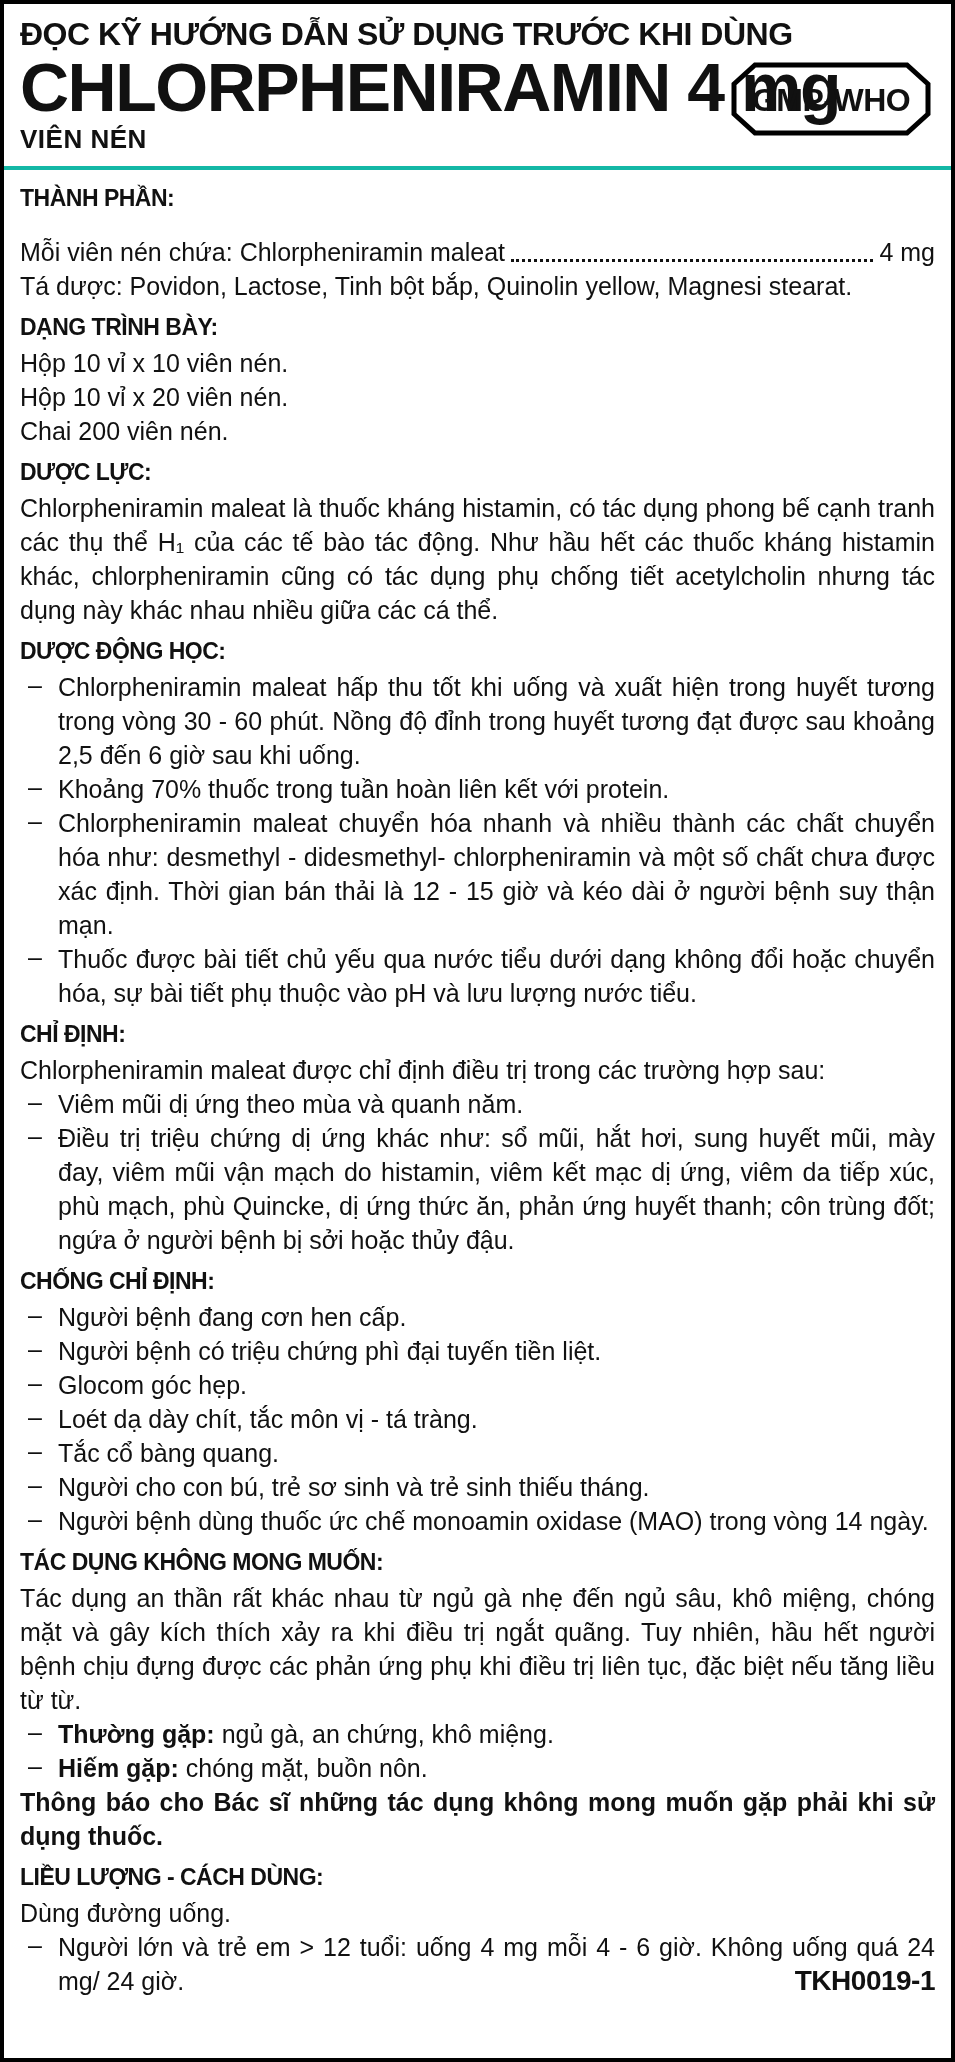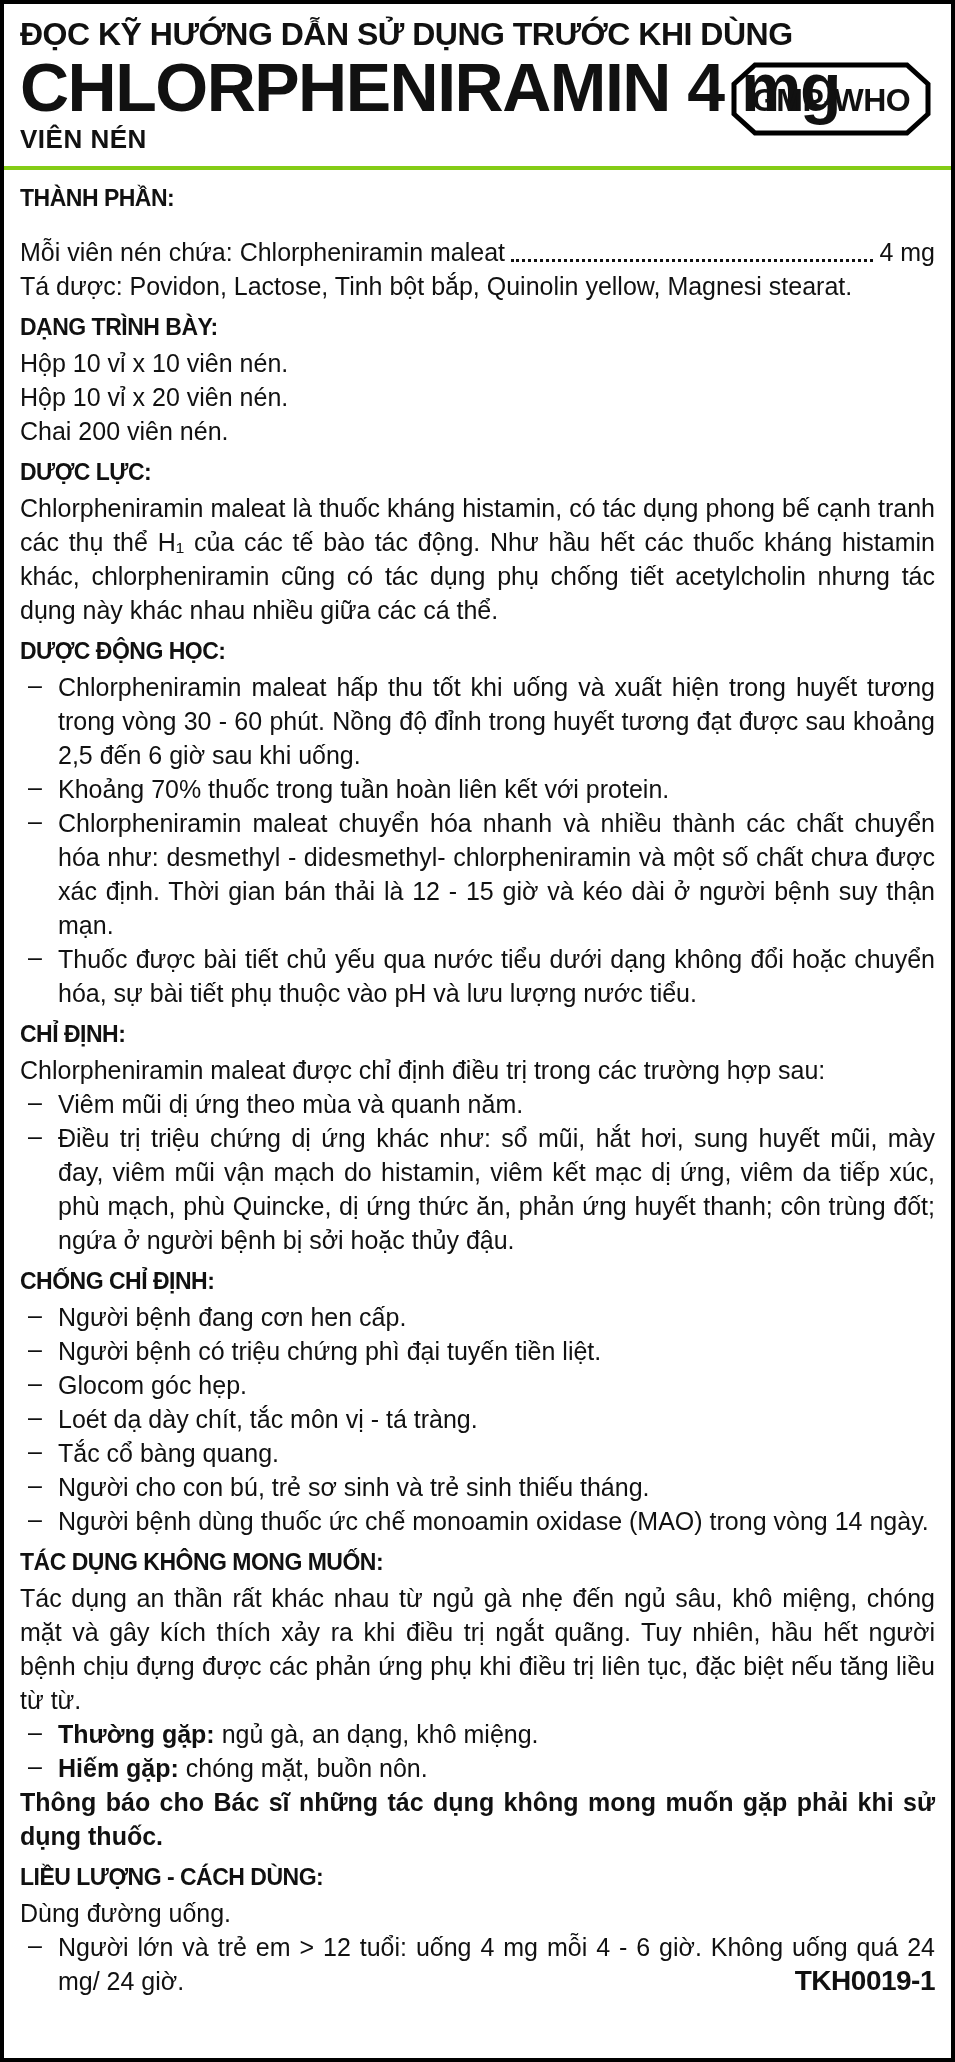--- a/index.html
+++ b/index.html
@@ -8,21 +8,21 @@
     position: relative; box-sizing: border-box;
     width: 955px; height: 2062px;
     background: #fff; border: 4px solid #000;
     overflow: hidden;
     -webkit-font-smoothing: antialiased;
   }
   
   .header {
     position: relative;
     padding: 8px 14px 6px 16px;
-    border-bottom: 4px solid #84cc16;
+    border-bottom: 4px solid #14b8a6;
   }
   .notice {
     font-size: 32px; font-weight: bold; letter-spacing: -0.5px;
     line-height: 44px; white-space: nowrap;
   }
   .product-name {
     font-size: 68px; font-weight: bold; letter-spacing: -1.5px;
     line-height: 62px; white-space: nowrap;
   }
   .dosage-form {
@@ -124,21 +124,21 @@
       <li>Glocom góc hẹp.</li>
       <li>Loét dạ dày chít, tắc môn vị - tá tràng.</li>
       <li>Tắc cổ bàng quang.</li>
       <li>Người cho con bú, trẻ sơ sinh và trẻ sinh thiếu tháng.</li>
       <li>Người bệnh dùng thuốc ức chế monoamin oxidase (MAO) trong vòng 14 ngày.</li>
     </ul>
 
     <h2>TÁC DỤNG KHÔNG MONG MUỐN:</h2>
     <p>Tác dụng an thần rất khác nhau từ ngủ gà nhẹ đến ngủ sâu, khô miệng, chóng mặt và gây kích thích xảy ra khi điều trị ngắt quãng. Tuy nhiên, hầu hết người bệnh chịu đựng được các phản ứng phụ khi điều trị liên tục, đặc biệt nếu tăng liều từ từ.</p>
     <ul class="dashes">
-      <li><span class="bold">Thường gặp:</span><span> ngủ gà, an dạng, khô miệng.</span></li>
+      <li><span class="bold">Thường gặp:</span><span> ngủ gà, an chứng, khô miệng.</span></li>
       <li><span class="bold">Hiếm gặp:</span><span> chóng mặt, buồn nôn.</span></li>
     </ul>
     <p class="bold-note">Thông báo cho Bác sĩ những tác dụng không mong muốn gặp phải khi sử dụng thuốc.</p>
 
     <h2>LIỀU LƯỢNG - CÁCH DÙNG:</h2>
     <p>Dùng đường uống.</p>
     <ul class="dashes">
       <li>Người lớn và trẻ em &gt; 12 tuổi: uống 4 mg mỗi 4 - 6 giờ. Không uống quá 24 mg/ 24 giờ.</li>
     </ul>
     <div class="code-row">TKH0019-1</div>

